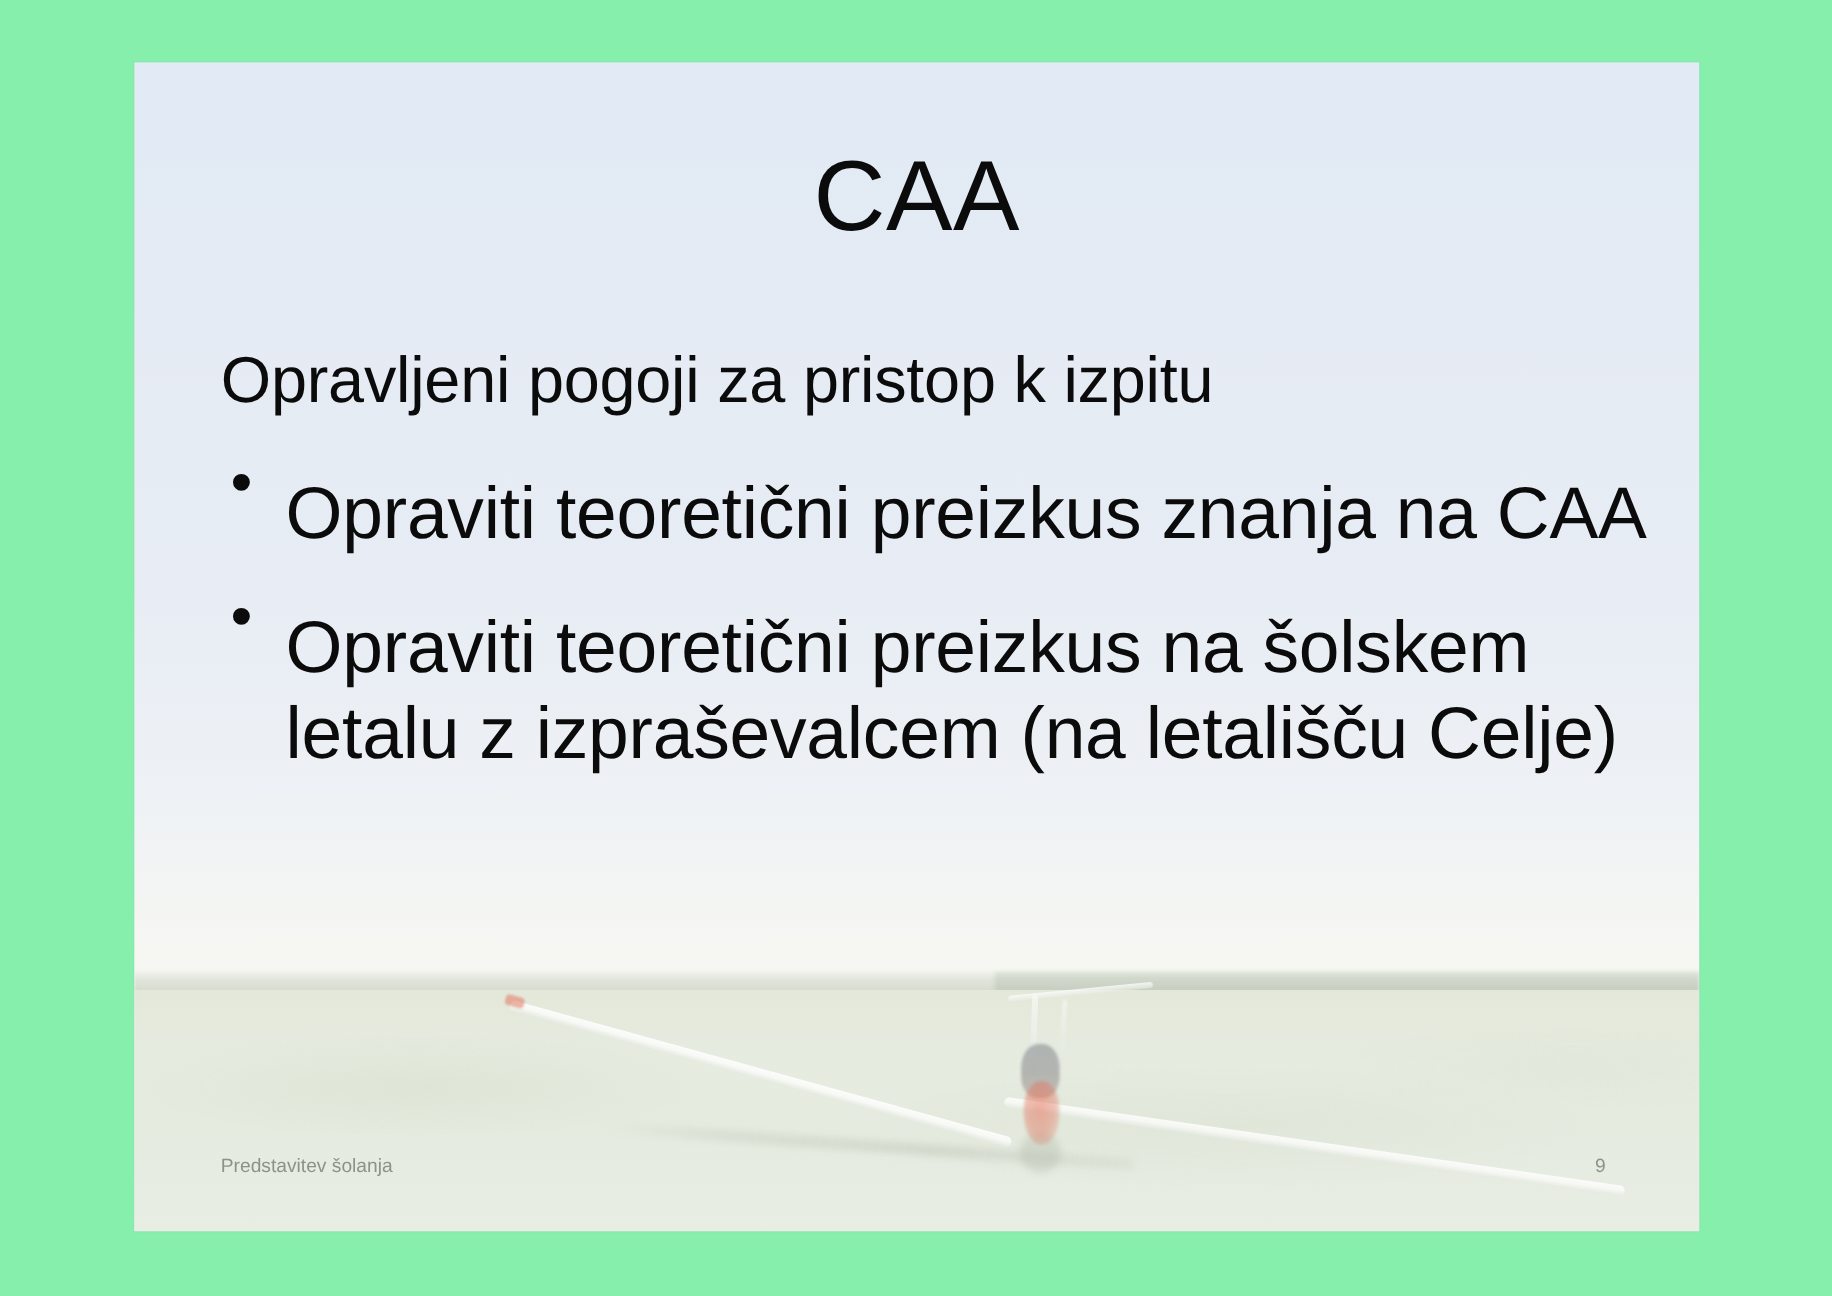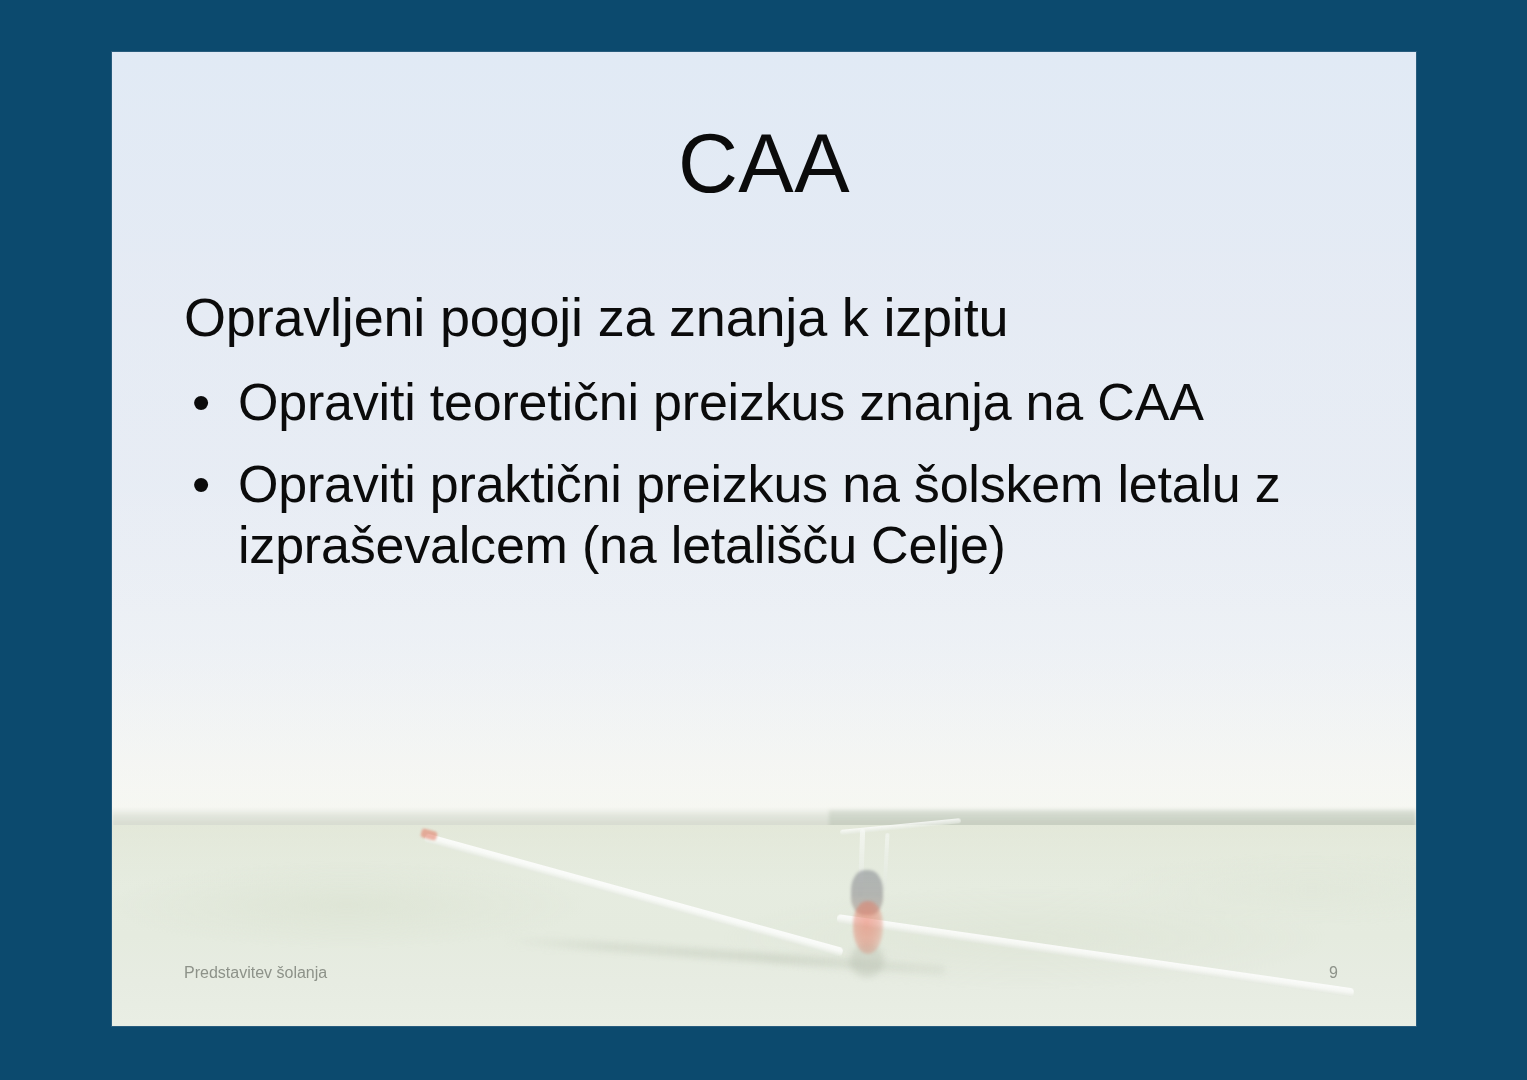--- a/index.html
+++ b/index.html
@@ -9,21 +9,21 @@
     height: 1080px;
     background: #ffffff;
     font-family: "Liberation Sans", sans-serif;
     overflow: hidden;
   }
 
   #slide-canvas {
     position: relative;
     width: 1527px;
     height: 1080px;
-    background: #0c4a6e;
+    background: #86efac;
   }
 
   
   #slide {
     position: absolute;
     left: 112px;
     top: 52px;
     width: 1304px;
     height: 974px;
     overflow: hidden;
@@ -324,24 +324,25 @@
     font-size: 52px;
     line-height: 1.18;
     color: #0b0b0b;
     text-align: left;
     padding-left: 8px;
     box-sizing: border-box;
   }
 
   .bullet-text {
     flex: 1 1 auto;
-    font-size: 52px;
+    font-size: 61px;
     line-height: 1.18;
     color: #0b0b0b;
     letter-spacing: -0.2px;
+    margin-top: 20px;
   }
 
   
   #footer {
     position: absolute;
     left: 0;
     right: 0;
     bottom: 28px;
     height: 34px;
     font-size: 16px;
@@ -394,30 +395,30 @@
         <div class="nose"></div>
       </div>
     </div>
 
     <div id="content">
 
       <div id="slide-title">CAA</div>
 
       <div id="body-block">
 
-        <p class="lead-line">Opravljeni pogoji za znanja k izpitu</p>
+        <p class="lead-line">Opravljeni pogoji za pristop k izpitu</p>
 
         <div class="bullet-row">
           <span class="bullet-mark">•</span>
           <span class="bullet-text">Opraviti teoretični preizkus znanja na CAA</span>
         </div>
 
         <div class="bullet-row">
           <span class="bullet-mark">•</span>
-          <span class="bullet-text">Opraviti praktični preizkus na šolskem letalu z izpraševalcem (na letališču Celje)</span>
+          <span class="bullet-text">Opraviti teoretični preizkus na šolskem letalu z izpraševalcem (na letališču Celje)</span>
         </div>
 
       </div>
 
       <div id="footer">
         <span id="footer-left">Predstavitev šolanja</span>
         <span id="footer-page">9</span>
       </div>
 
     </div>

